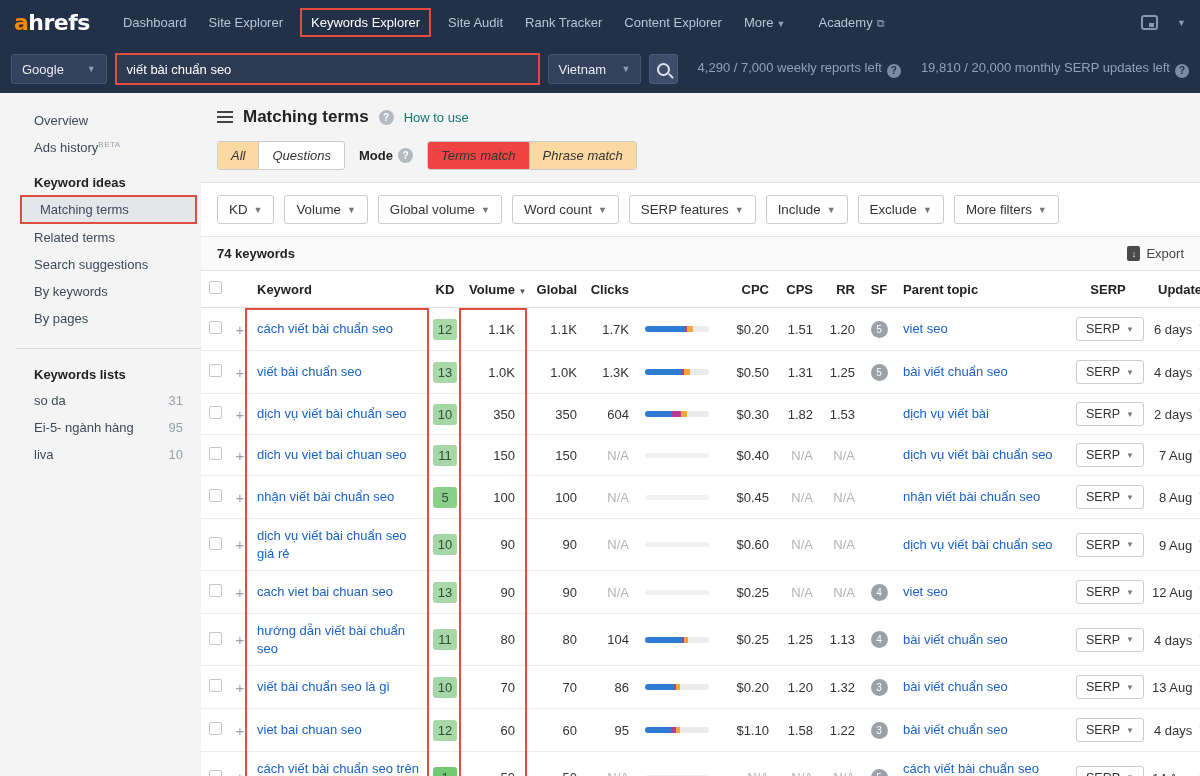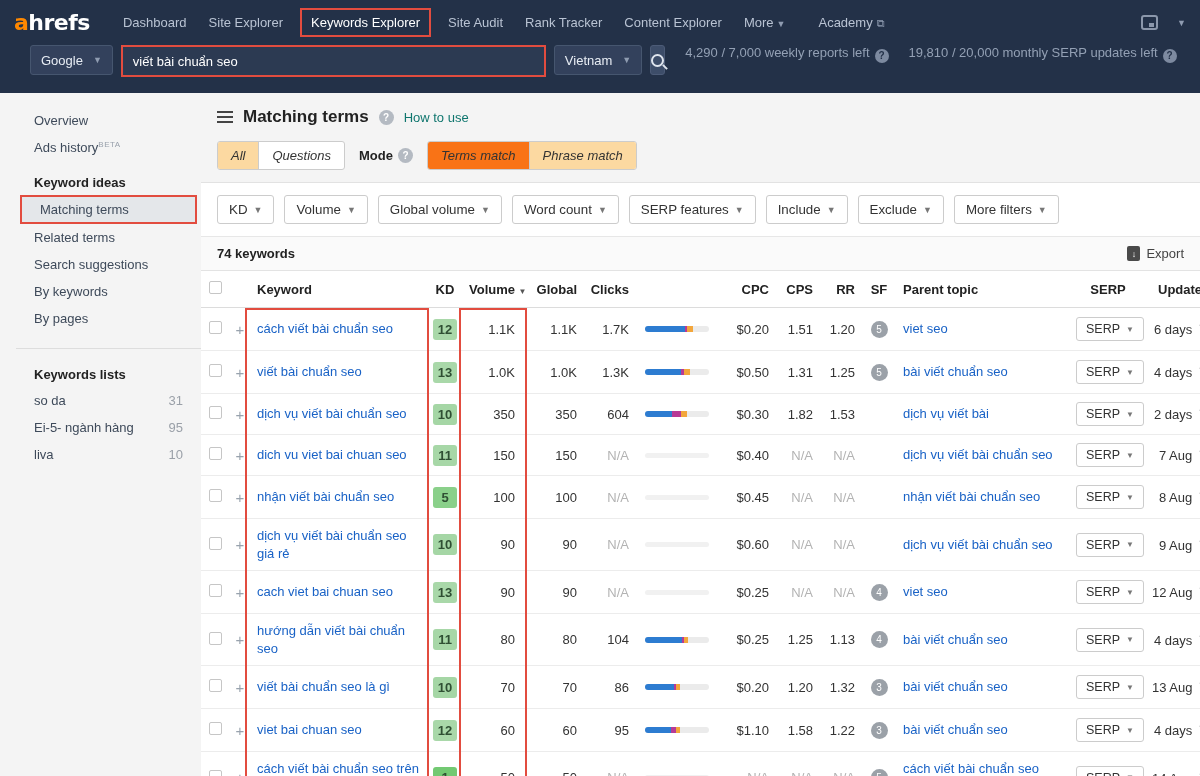--- a/index.html
+++ b/index.html
@@ -13,21 +13,21 @@
   .logo .logo-a { color: #ff8800; }
   .nav-item { color: #b9c3d3; margin: 0 11px; cursor: pointer; white-space: nowrap; }
   .nav-item.active-box { color: #fff; border: 2px solid #e24c3f; padding: 5px 9px; margin: 16px 6px; }
   .nav-caret { font-size: 9px; color: #8f9cb1; margin-left: 3px; }
   .ext-icon { display: inline-block; margin-left: 4px; color: #8f9cb1; font-size: 11px; }
   .nav-right { margin-left: auto; display: flex; align-items: center; gap: 16px; }
   .win-icon { width: 17px; height: 15px; border: 2px solid #8b97ab; border-radius: 3px; position: relative; }
   .win-icon::after { content: ""; position: absolute; right: 2px; bottom: 1px; width: 5px; height: 4px; background: #8b97ab; }
 
   
-  .search-row { height: 48px; display: flex; align-items: flex-start; padding: 0 30px; gap: 8px; }
+  .search-row { height: 48px; display: flex; align-items: center; padding: 0 11px; gap: 8px; }
   .dd-dark { background: #33415c; border: 1px solid #46566f; color: #e8edf4; height: 30px; display: flex; align-items: center; padding: 0 10px; border-radius: 3px; cursor: pointer; }
   .dd-dark .nav-caret { margin-left: auto; padding-left: 10px; }
   .dd-engine { width: 112px; }
   .dd-country { width: 110px; }
   .search-input-wrap { flex: 0 0 425px; height: 32px; background: #2c3a52; border: 2px solid #e24c3f; display: flex; align-items: center; padding: 0 10px; color: #fff; }
   .search-btn { width: 34px; height: 30px; background: #3d4d69; border: 1px solid #4c5b77; border-radius: 3px; display: flex; align-items: center; justify-content: center; cursor: pointer; }
   .quota { color: #93a0b4; margin-left: 12px; white-space: nowrap; }
   .help-dot { display: inline-flex; align-items: center; justify-content: center; width: 14px; height: 14px; border-radius: 50%; background: #7d8aa0; color: #233148; font-size: 10px; font-weight: bold; margin-left: 5px; vertical-align: -2px; }
 
   
@@ -50,21 +50,21 @@
   .burger { display: inline-block; width: 16px; cursor: pointer; }
   .burger i { display: block; height: 2px; background: #444; margin: 3px 0; }
   .page-title { font-size: 17px; font-weight: bold; color: #222; }
   .howto { color: #0f766e; }
   .help-gray { display: inline-flex; align-items: center; justify-content: center; width: 15px; height: 15px; border-radius: 50%; background: #b4bac2; color: #fff; font-size: 10px; font-weight: bold; }
   .tabs-row { display: flex; align-items: center; margin: 14px 0 12px 0; gap: 14px; }
   .seg-group { display: flex; border: 1px solid #ccc; border-radius: 3px; overflow: hidden; background: #fff; }
   .seg { padding: 6px 13px; cursor: pointer; color: #333; border-right: 1px solid #ccc; font-style: italic; }
   .seg:last-child { border-right: none; }
   .seg.on { background: #fcd9a1; }
-  .seg.off-gray { background: #f97316; }
+  .seg.off-gray { background: #ef4444; }
   .mode-label { font-weight: bold; color: #222; display: flex; align-items: center; gap: 5px; }
 
   
   .panel { background: #fff; border-top: 1px solid #e2e2e2; }
   .filters-row { padding: 12px 16px; display: flex; gap: 10px; border-bottom: 1px solid #e7e7e7; }
   .filter-btn { background: #fff; border: 1px solid #ccc; border-radius: 3px; padding: 6px 11px; color: #333; cursor: pointer; white-space: nowrap; display: flex; align-items: center; gap: 6px; }
   .filter-btn .caret { font-size: 9px; color: #777; }
   .toolbar { background: #fafafa; border-bottom: 1px solid #e3e3e3; display: flex; align-items: center; padding: 9px 16px; }
   .kw-count { font-weight: bold; color: #222; }
   .export-btn { margin-left: auto; display: flex; align-items: center; gap: 6px; color: #444; cursor: pointer; }
@@ -74,21 +74,21 @@
   .table-wrap { position: relative; }
   table { border-collapse: collapse; table-layout: fixed; width: 1015px; }
   th { text-align: left; font-size: 13px; color: #222; padding: 10px 6px; border-bottom: 1px solid #dcdcdc; font-weight: bold; white-space: nowrap; }
   td { padding: 9px 6px; border-bottom: 1px solid #ececec; vertical-align: middle; font-size: 13px; }
   tr.two-line td { padding-top: 8px; padding-bottom: 8px; }
   .al-r { text-align: right; }
   .al-c { text-align: center; }
   .cb { display: inline-block; width: 13px; height: 13px; border: 1px solid #c6c6c6; border-radius: 2px; background: #fff; cursor: pointer; }
   .plus { color: #98a2ad; font-size: 15px; cursor: pointer; }
   .kwlink, .parent-link { color: #1962c6; text-decoration: none; cursor: pointer; display: inline-block; line-height: 1.35; }
-  .kd-badge { display: inline-block; min-width: 24px; text-align: center; padding: 3px 4px; border-radius: 3px; color: #2f4f33; font-weight: bold; }
+  .kd-badge { display: inline-block; min-width: 24px; text-align: center; padding: 3px 4px; border-radius: 3px; color: #2f4f33; font-weight: normal; }
   .sf-badge { display: inline-flex; width: 17px; height: 17px; border-radius: 50%; background: #9ba1a8; color: #fff; font-size: 10px; align-items: center; justify-content: center; }
   .num.na { color: #b3b3b3; }
   .bar { width: 64px; height: 6px; border-radius: 3px; background: #ebebeb; overflow: hidden; display: flex; }
   .bar.empty { background: #f1f1f1; height: 5px; }
   .bar i { display: block; height: 100%; }
   .bar .sb { background: #2d7cd1; }
   .bar .sm { background: #b73a96; }
   .bar .so { background: #f3a63b; }
   .serp-btn { background: #fff; border: 1px solid #ccc; border-radius: 3px; padding: 4px 9px; color: #333; cursor: pointer; font-size: 12.5px; display: inline-flex; gap: 6px; align-items: center; font-family: inherit; }
   .serp-btn .caret { font-size: 8px; color: #777; }

